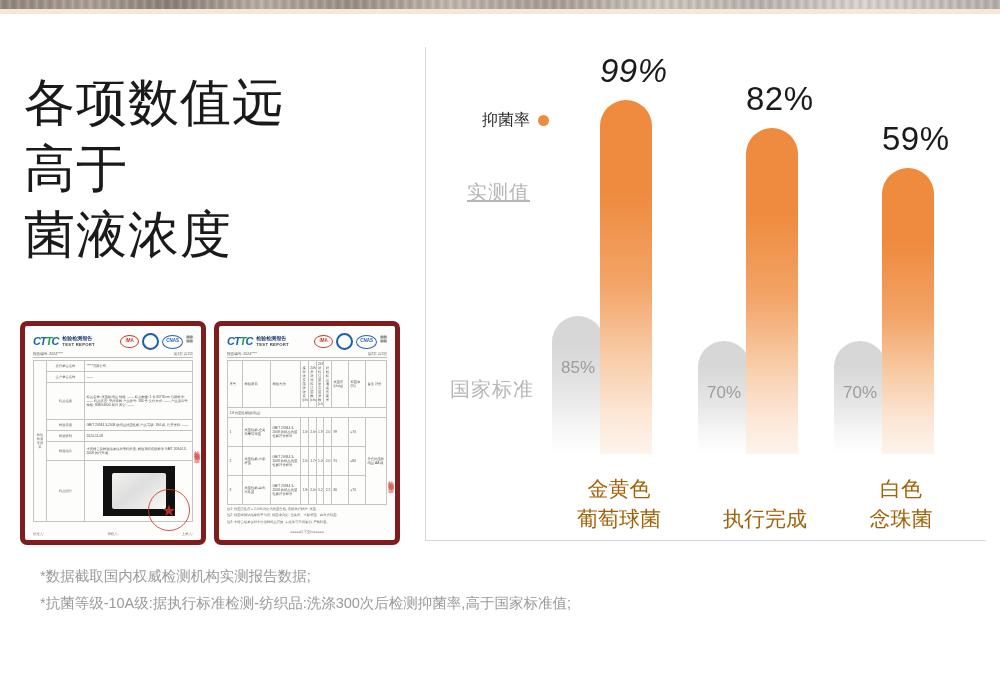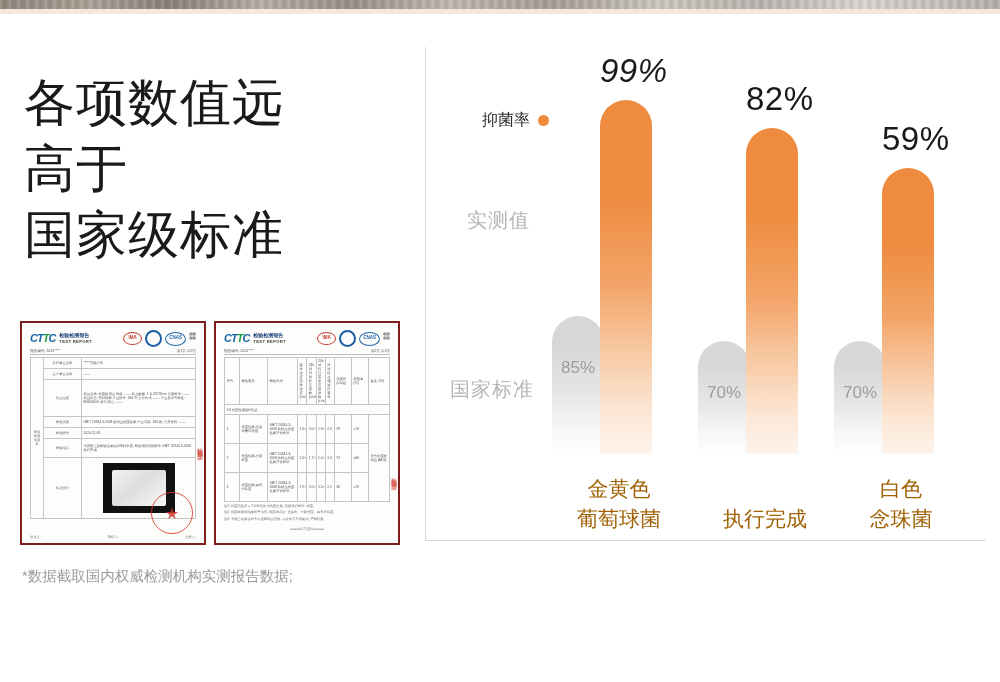--- a/index.html
+++ b/index.html
@@ -55,22 +55,22 @@
     width: 390px; height: 224px;
     display: flex;
     gap: 8px;
   }
 
   
   .report {
     position: relative;
     width: 186px; height: 224px;
     background: #fdfdfb;
-    border: 2px solid #7f1d1d;
-    border-radius: 0;
+    border: 5px solid #7f1d1d;
+    border-radius: 7px;
     overflow: hidden;
     box-sizing: border-box;
     padding: 7px 8px;
   }
   .rpt-head {
     display: flex;
     align-items: center;
     gap: 4px;
     height: 17px;
   }
@@ -185,21 +185,21 @@
     line-height: 4.4px;
     margin-top: 2px;
   }
   .rpt-center {
     text-align: center; font-size: 3.4px; color: #6b6b6b; margin-top: 6px;
   }
 
   
   .footnotes {
     position: absolute;
-    left: 22px; top: 563px;
+    left: 40px; top: 563px;
     color: #9a9a9a;
     font-size: 14.5px;
     line-height: 27px;
   }
 
   
   .chart-panel {
     position: absolute;
     left: 425px; top: 47px;
     width: 561px; height: 494px;
@@ -225,21 +225,21 @@
     background: #ee8b3e;
     display: inline-block;
   }
   .axis-label {
     position: absolute;
     color: #b6b6b6;
     font-size: 20px;
     letter-spacing: 1px;
     white-space: nowrap;
   }
-  .axis-label.measured { left: 41px; top: 160px; }
+  .axis-label.measured { left: 41px; top: 132px; text-decoration: underline; }
   .axis-label.standard { left: 24px; top: 329px; }
 
   .groups {
     position: absolute;
     left: 0; top: 0; right: 0; bottom: 0;
   }
   .group {
     position: absolute;
     bottom: 0;
     width: 150px;
@@ -287,21 +287,21 @@
   }
 </style>
 </head>
 <body>
 
 <div class="top-strip"></div>
 <div class="top-band"></div>
 
 <div class="headline">各项数值远
 高于
-国家级标准</div>
+菌液浓度</div>
 
 <div class="reports">
 
   <div class="report">
     <div class="rpt-head">
       <div class="rpt-logo">CT<span class="g">T</span>C</div>
       <div class="rpt-title">
         <div>检验检测报告</div>
         <div class="en">TEST REPORT</div>
       </div>
@@ -443,20 +443,21 @@
     <div class="rpt-note">注1: 抗菌活性值 ≥ 2.0 时判定为抗菌合格, 依据执行标准: 抗菌。</div>
     <div class="rpt-note">注2: 抑菌率测试结果取平均值, 抑菌率判定: 金黄色、大肠杆菌、白色念珠菌。</div>
     <div class="rpt-note">注3: 本报告结果仅对本次送检样品有效, 未经许可不得复制, 严禁转载。</div>
     <div class="rpt-center">=====以下空白=====</div>
     <div class="side-stamp" style="top:150px">检验检测专用章</div>
   </div>
 </div>
 
 <div class="footnotes">
   <div>*数据截取国内权威检测机构实测报告数据;</div>
+  <div>*抗菌等级-10A级:据执行标准检测-纺织品:洗涤300次后检测抑菌率,高于国家标准值;</div>
 </div>
 
 <div class="chart-panel">
   <div class="chart-inner">
 
     <div class="legend-series">
       <span>抑菌率</span>
       <span class="legend-dot"></span>
     </div>
 

